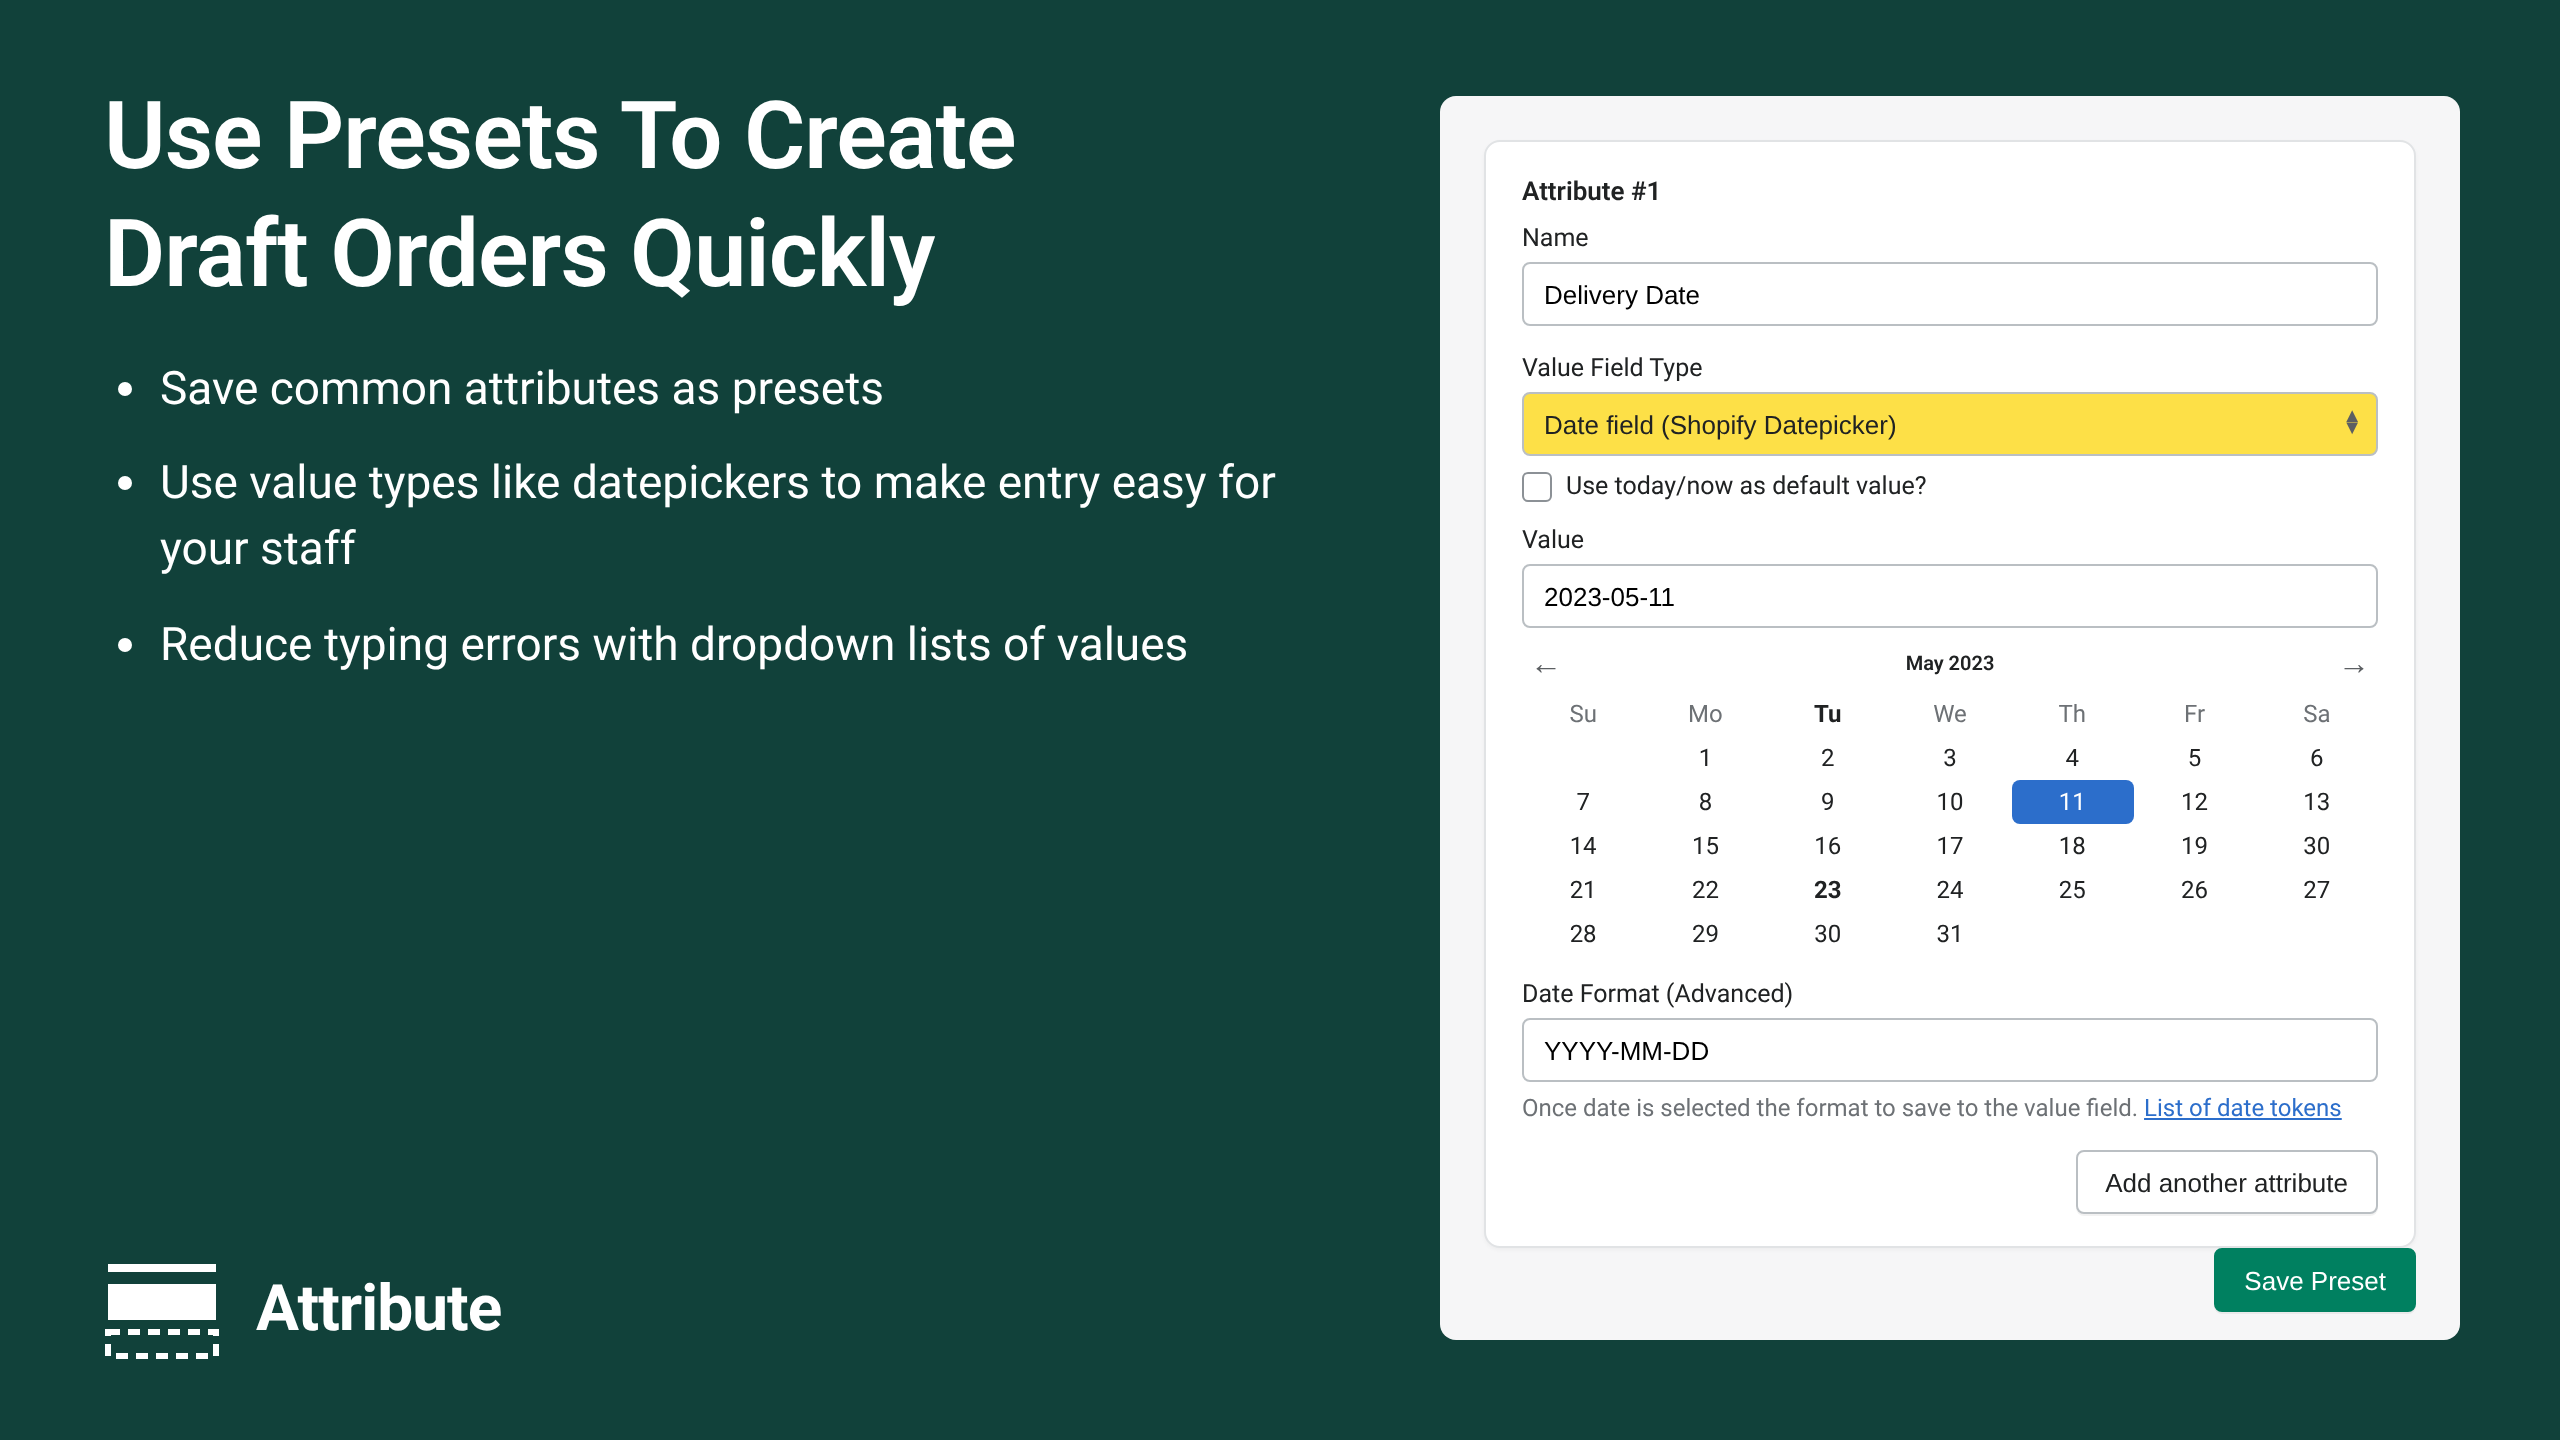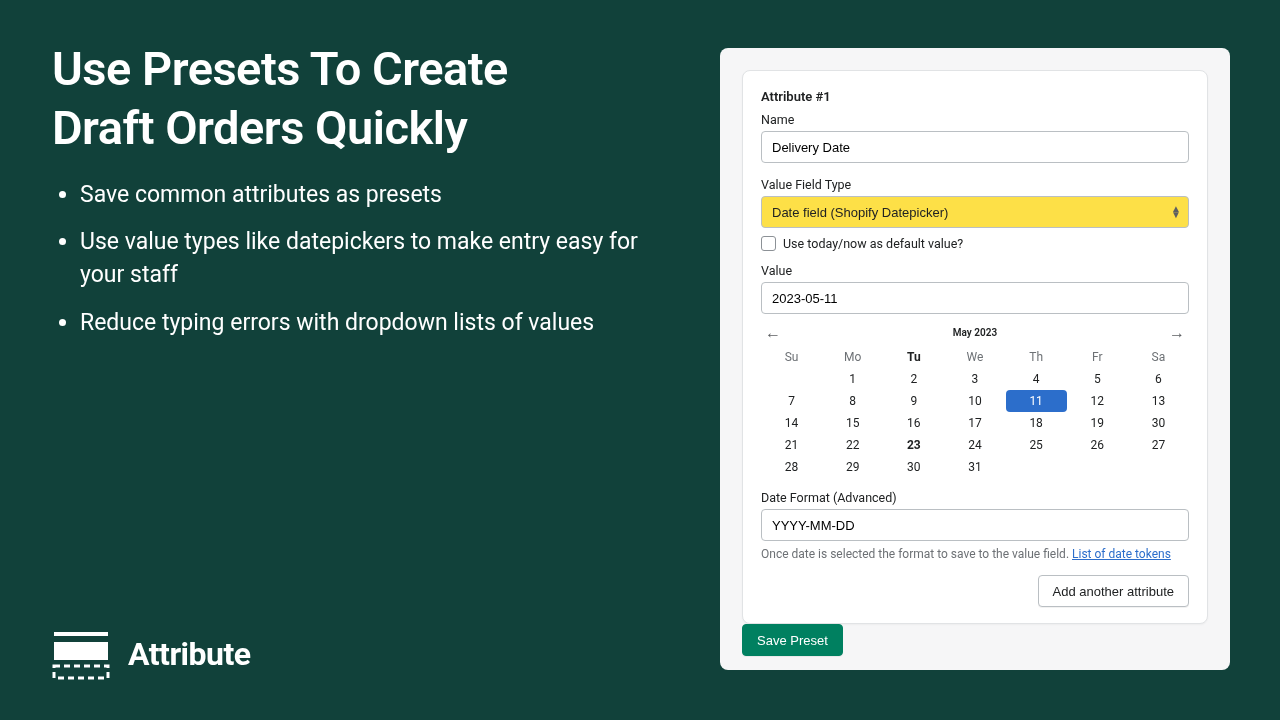--- a/index.html
+++ b/index.html
@@ -39,21 +39,21 @@
   .cal-sel { background:#2c6ecb; color:#fff; }
   .cal-bold { font-weight:700; }
 
   .help-text { font-size:12px; color:#6d7175; margin-top:6px; }
   .help-link { color:#2c6ecb; text-decoration:underline; cursor:pointer; }
 
   .add-btn-row { display:flex; justify-content:flex-end; margin-top:14px; }
   .btn { height:32px; padding:0 14px; border:1px solid #babfc3; border-radius:4px; background:#fff; font-size:13px; color:#202223; cursor:pointer; display:inline-flex; align-items:center; box-shadow:0 1px 0 rgba(0,0,0,0.05);}
   .btn-primary { background:#008060; border-color:#008060; color:#fff; }
 
-  .footer-row { margin-top:auto; display:flex; justify-content:flex-start; }
+  .footer-row { margin-top:auto; display:flex; justify-content:flex-end; }
 </style>
 </head>
 <body>
 
 <div class="left">
   <h1 class="headline">
     <span>Use Presets To Create</span><br>
     <span>Draft Orders Quickly</span>
   </h1>
   <ul class="bullets">

